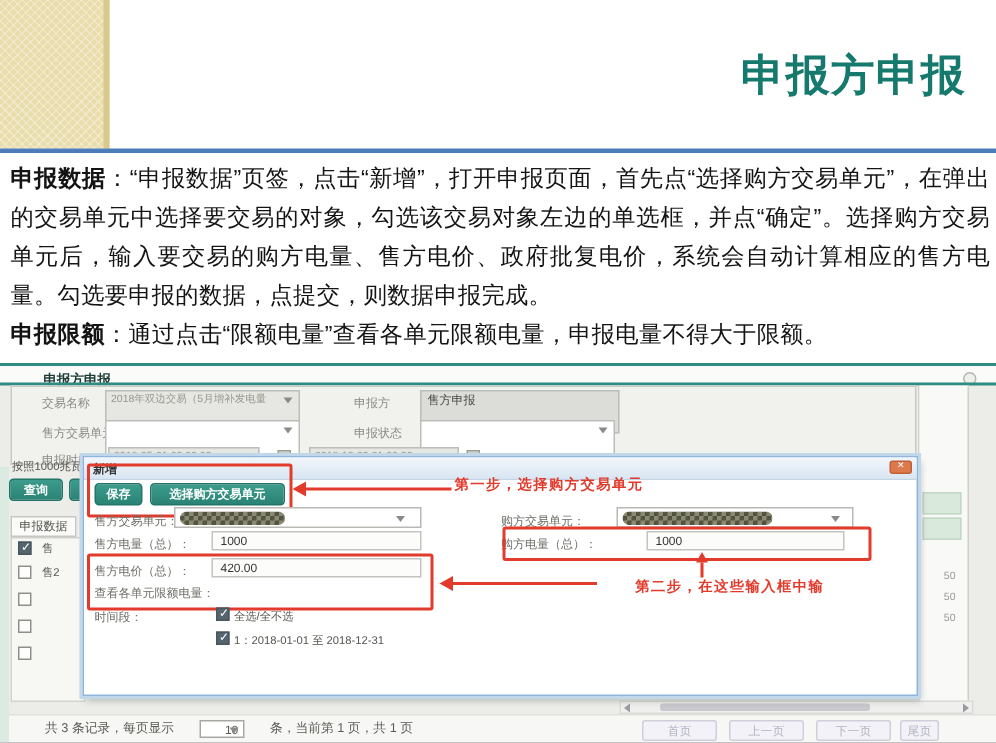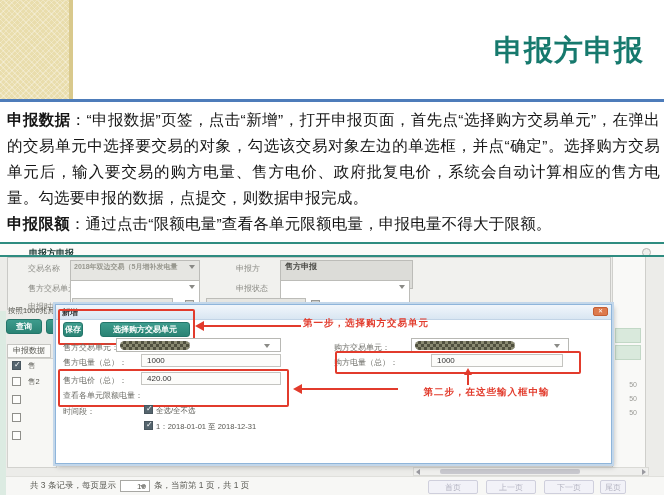--- a/index.html
+++ b/index.html
@@ -22,21 +22,21 @@
   .shot-topline{position:absolute;left:0;top:0;width:664px;height:2px;background:#2e8c80;}
   .shot-header{position:absolute;left:0;top:2px;width:664px;height:11px;background:#fbfbf9;}
   .shot-title{position:absolute;left:29px;top:3px;font-size:9px;font-weight:bold;color:#1d3b36;}
   .win-circle{position:absolute;right:13px;top:4px;width:7px;height:7px;border:1px solid #b5b5b1;
     border-radius:50%;background:#efefec;}
   .shot-underline{position:absolute;left:0;top:13px;width:664px;height:2px;background:#2e8c80;}
   .form-area{position:absolute;left:7px;top:15px;width:604px;height:53px;background:#f1f1ee;
     border:1px solid #c9c9c6;box-sizing:border-box;}
   .f-label{position:absolute;font-size:8px;color:#8b8b85;white-space:nowrap;}
   .f-ctl{position:absolute;height:29px;border:1px solid #bcbcb8;box-sizing:border-box;background:#fff;
-    font-size:7px;color:#98988f;line-height:11px;padding:0 12px 0 3px;white-space:nowrap;overflow:hidden;font-weight:bold;}
+    font-size:7px;color:#98988f;line-height:11px;padding:0 12px 0 3px;white-space:nowrap;overflow:hidden;}
   .f-dis{background:#e6e6e2;}
   .f-val{background:#dcdcd8;color:#4a4a46;font-size:8px;padding-left:4px;}
   .chev{position:absolute;width:0;height:0;border-left:3px solid transparent;border-right:3px solid transparent;
     border-top:4px solid #8a8a86;}
   .cal{position:absolute;width:9px;height:9px;border:1px solid #9a9a96;box-sizing:border-box;
     background:linear-gradient(#cfcfcb 0 2px,#f7f7f4 2px);}
   .left-strip{position:absolute;left:0;top:69px;width:6px;height:184px;background:#dcebe2;z-index:3;}
   .left-note{position:absolute;left:8px;top:64px;width:46px;font-size:7.5px;color:#56564f;
     white-space:nowrap;overflow:hidden;}
   .teal-btn{background:linear-gradient(#3d9c8d,#2a8374);border:1px solid #23756a;border-radius:3px;
@@ -53,21 +53,21 @@
   .row-txt{position:absolute;font-size:7.5px;color:#55554f;white-space:nowrap;}
   
   .dialog{position:absolute;left:55px;top:62px;width:555px;height:158px;background:#fff;
     border:1px solid #8fb5da;box-shadow:0 0 0 2px #c3d7ea,2px 3px 5px rgba(0,0,0,.25);z-index:5;}
   .dlg-bar{position:absolute;left:0;top:0;width:100%;height:14px;
     background:linear-gradient(#f1f6fb,#d9e6f2);border-bottom:1px solid #c2d4e6;}
   .dlg-title{position:absolute;left:6px;top:2px;font-size:8px;font-weight:bold;color:#333;}
   .dlg-close{position:absolute;right:3px;top:2px;width:15px;height:9px;background:#dd7a4d;
     border:1px solid #c45f35;border-radius:2px;box-sizing:border-box;}
   .dlg-close::after{content:"✕";position:absolute;left:4px;top:-1px;font-size:6px;color:#fff;}
-  .save-btn{position:absolute;left:7px;top:17px;width:20px;height:15px;font-size:8px;line-height:14px;}
+  .save-btn{position:absolute;left:7px;top:17px;width:32px;height:15px;font-size:8px;line-height:14px;}
   .selbuyer-btn{position:absolute;left:44px;top:17px;width:90px;height:15px;font-size:8px;line-height:14px;}
   .d-label{position:absolute;font-size:8px;color:#6e6e68;white-space:nowrap;font-family:Liberation Mono, monospace;}
   .d-dd{position:absolute;height:14px;border:1px solid #b8b8b4;box-sizing:border-box;background:#fff;}
   .mosaic{position:absolute;left:3px;top:2px;height:9px;border-radius:5px;
     background-image:linear-gradient(45deg,#50503f 25%,transparent 25%,transparent 75%,#50503f 75%),
       linear-gradient(45deg,#50503f 25%,#8a8a72 25%,#8a8a72 75%,#50503f 75%);
     background-size:6px 6px;background-position:0 0,3px 3px;}
   .d-in{position:absolute;height:13px;border:1px solid #c4c4c0;box-sizing:border-box;background:#fcfcfa;
     font-size:8px;color:#333;line-height:11px;padding-left:5px;}
   .redbox{position:absolute;border:2px solid #e23b2c;border-radius:2px;pointer-events:none;}
@@ -88,21 +88,21 @@
   .hscroll{position:absolute;left:413px;top:225px;width:236px;height:9px;background:#efefed;
     border:1px solid #dadad6;box-sizing:border-box;}
   .hthumb{position:absolute;left:26px;top:1px;width:140px;height:5px;background:#c8c8ce;border-radius:2px;}
   .harrow{position:absolute;top:1px;width:0;height:0;border-top:3px solid transparent;border-bottom:3px solid transparent;}
   .harrow.l{left:2px;border-right:4px solid #9a9aa0;}
   .harrow.r{right:2px;border-left:4px solid #9a9aa0;}
   .pagebar{position:absolute;left:0;top:234px;width:664px;height:19px;background:#f7f7f5;
     border-top:1px solid #e0e0dc;box-sizing:border-box;}
   .pg-summary{position:absolute;left:30px;top:3px;font-size:8.5px;color:#5c5c56;}
   .pgsel{display:inline-block;width:30px;height:12px;border:1px solid #a8a8a4;background:#fff;position:relative;
-    margin:0 4px;vertical-align:middle;font-size:8px;line-height:11px;padding-left:16px;box-sizing:border-box;}
+    margin:0 17px;vertical-align:middle;font-size:8px;line-height:11px;padding-left:16px;box-sizing:border-box;}
   .pgbtn{position:absolute;top:3px;width:50px;height:14px;background:#f2f2f8;border:1px solid #cfcfdc;
     border-radius:2px;font-size:8px;color:#b4b4c2;text-align:center;line-height:13px;box-sizing:border-box;}
 </style>
 </head>
 <body>
 
 <div class="slide">
 
   <div class="side-strip"></div>
   <div class="slide-title">申报方申报</div>

